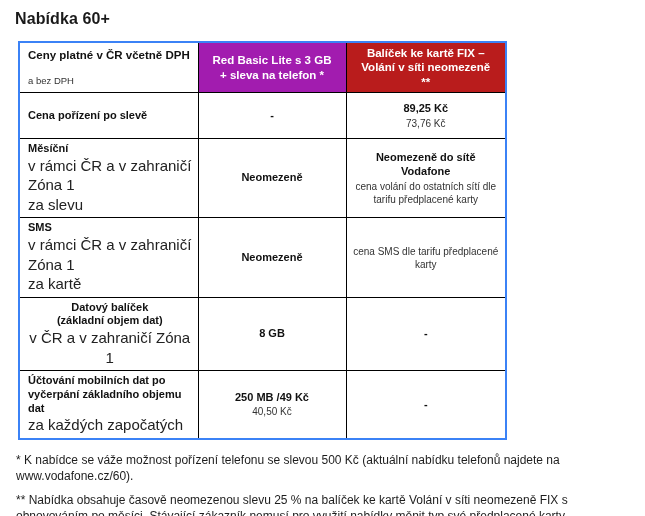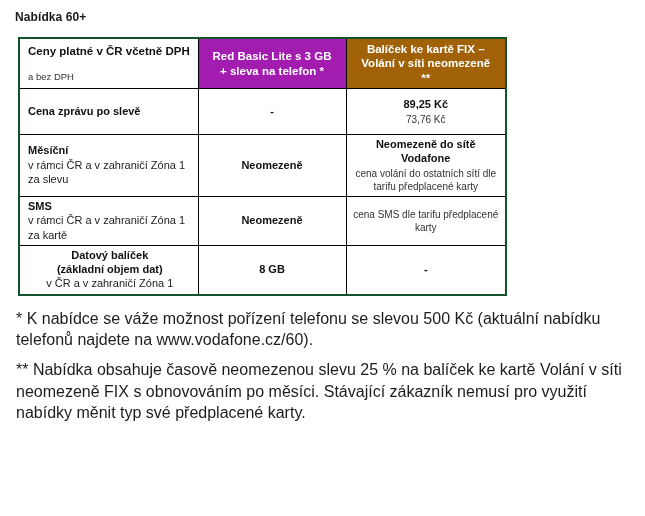--- a/index.html
+++ b/index.html
@@ -6,32 +6,32 @@
   html, body { margin: 0; padding: 0; }
   body {
     width: 645px; height: 516px;
     background: #ffffff;
     font-family: "Liberation Sans", sans-serif;
     color: #222222;
     overflow: hidden;
   }
   .page { padding: 8px 15px 0 15px; }
   .doc-title {
-    font-size: 12px; font-weight: bold; color: #1a1a1a;
+    font-size: 16px; font-weight: bold; color: #1a1a1a;
     margin: 2px 0 0 0; letter-spacing: 0.1px;
   }
   .doc-subtitle {
     font-size: 12px; color: #2b2b2b;
     margin: 10px 0 0 0;
   }
   table.offer {
     border-collapse: collapse;
     table-layout: fixed;
     margin: 13px 0 0 3px;
-    border: 2px solid #14532d;
+    border: 2px solid #3b82f6;
     width: 487px;
   }
   col.c1 { width: 179px; }
   col.c2 { width: 148px; }
   col.c3 { width: 160px; }
   td {
     border: 1px solid #000;
     vertical-align: middle;
     padding: 3px 6px;
   }
@@ -45,26 +45,26 @@
   tr.r4 td { height: 45px; text-align: center; }
   tr.r5 td { height: 46px; }
   tr.r6 td { height: 43px; }
   .hdr-main { font-size: 11.5px; font-weight: bold; color: #111; line-height: 1.2; }
   .hdr-sub  { font-size: 9.5px; color: #333; margin-top: 12px; }
   td.hdr-gray {
     color: #ffffff; text-align: center;
     font-size: 11.5px; font-weight: bold; line-height: 1.25;
   }
   .lbl-bold { font-size: 11px; font-weight: bold; line-height: 1.25; color: #111; }
-  .lbl-sub  { font-size: 11px; line-height: 1.3; color: #222; }
+  .lbl-sub  { font-size: 15px; line-height: 1.3; color: #222; }
   .val-main { font-size: 11px; font-weight: bold; line-height: 1.25; color: #111; }
   .val-sub  { font-size: 10px; line-height: 1.3; color: #333; margin-top: 1px; }
   .lbl-bold:empty, .lbl-sub:empty, .val-main:empty, .val-sub:empty, .hdr-line:empty { display: none; }
   .footnotes { margin: 12px 0 0 1px; width: 624px; }
-  .footnote { font-size: 16px; line-height: 1.35; color: #1d1d1d; margin: 0 0 8px 0; }
+  .footnote { font-size: 12px; line-height: 1.35; color: #1d1d1d; margin: 0 0 8px 0; }
 </style>
 </head>
 <body>
 
 <div class="page">
 
   <div class="doc-title">Nabídka 60+</div>
 
   <table class="offer">
     <colgroup>
@@ -76,31 +76,31 @@
     <tbody>
         <tr class="hdr">
       <td class="label-col">
         <div class="hdr-main">Ceny platné v ČR včetně DPH</div>
         <div class="hdr-sub">a bez DPH</div>
       </td>
       <td class="hdr-gray" style="background: #a21caf; margin-top: 8px;">
         <div class="hdr-line">Red Basic Lite s 3 GB</div>
         <div class="hdr-line">+ sleva na telefon *</div>
       </td>
-      <td class="hdr-gray" style="background: #a16207;">
+      <td class="hdr-gray" style="background: #b91c1c;">
         <div class="hdr-line">Balíček ke kartě FIX –</div>
         <div class="hdr-line">Volání v síti neomezeně</div>
         <div class="hdr-line">**</div>
       </td>
     </tr>
 
 
     <tr class="r1">
       <td class="label-col">
-        <div class="lbl-bold">Cena zprávu po slevě</div>
+        <div class="lbl-bold">Cena pořízení po slevě</div>
       </td>
       <td class="val-col">
         <div class="val-main">-</div>
       </td>
       <td class="val-col">
         <div class="val-main">89,25 Kč</div>
         <div class="val-sub">73,76 Kč</div>
       </td>
     </tr>
 
@@ -140,20 +140,33 @@
         <div class="lbl-sub">v ČR a v zahraničí Zóna 1</div>
       </td>
       <td class="val-col">
         <div class="val-main">8 GB</div>
       </td>
       <td class="val-col">
         <div class="val-main">-</div>
       </td>
     </tr>
 
+    <tr class="r5">
+      <td class="label-col">
+        <div class="lbl-bold">Účtování mobilních dat po vyčerpání základního objemu dat</div>
+        <div class="lbl-sub">za každých započatých</div>
+      </td>
+      <td class="val-col">
+        <div class="val-main">250 MB /49 Kč</div>
+        <div class="val-sub">40,50 Kč</div>
+      </td>
+      <td class="val-col">
+        <div class="val-main">-</div>
+      </td>
+    </tr>
 
   </tbody>
     </table>
 
   <div class="footnotes">
     <p class="footnote">* K nabídce se váže možnost pořízení telefonu se slevou 500 Kč (aktuální nabídku telefonů najdete na  www.vodafone.cz/60).</p>
     <p class="footnote">** Nabídka obsahuje časově neomezenou slevu 25 % na balíček ke kartě Volání v síti neomezeně FIX s obnovováním po měsíci. Stávající zákazník nemusí pro využití nabídky měnit typ své předplacené karty.</p>
   </div>
 
 </div>

